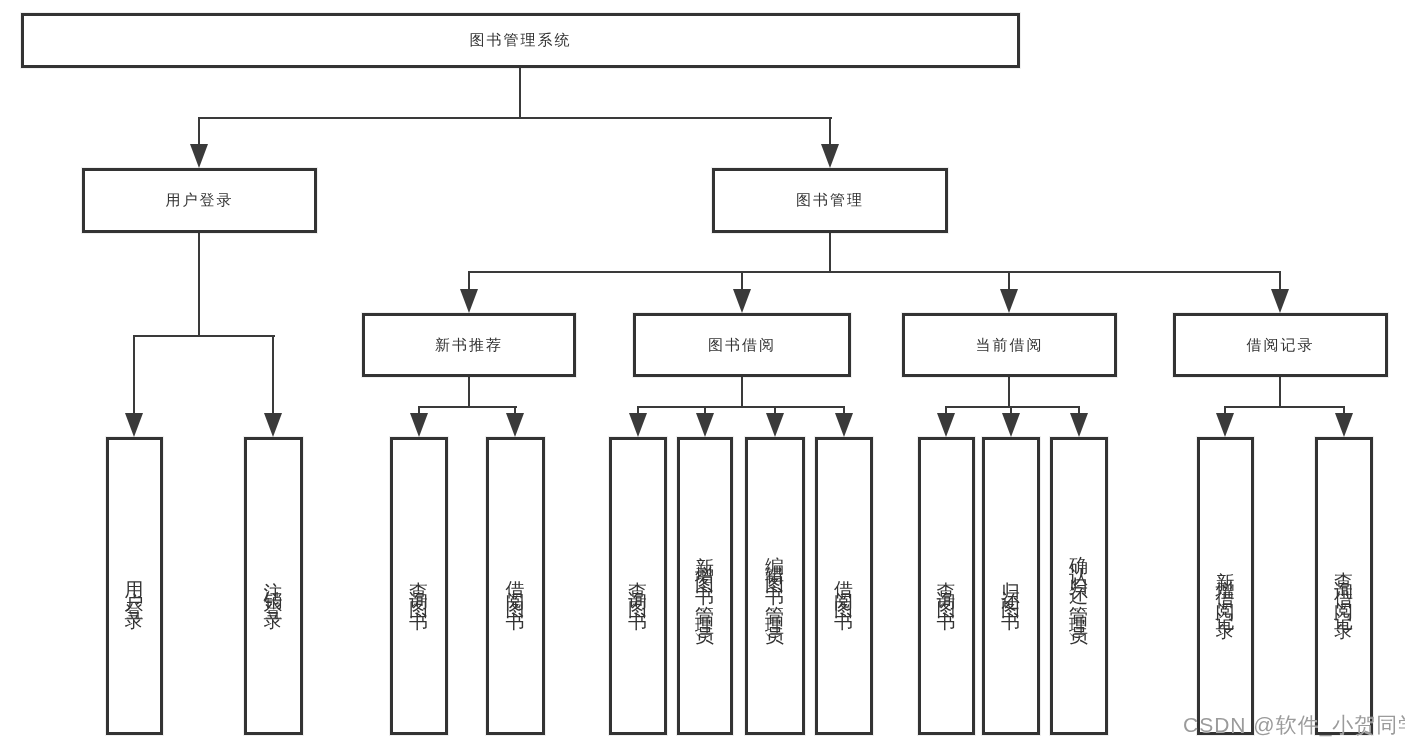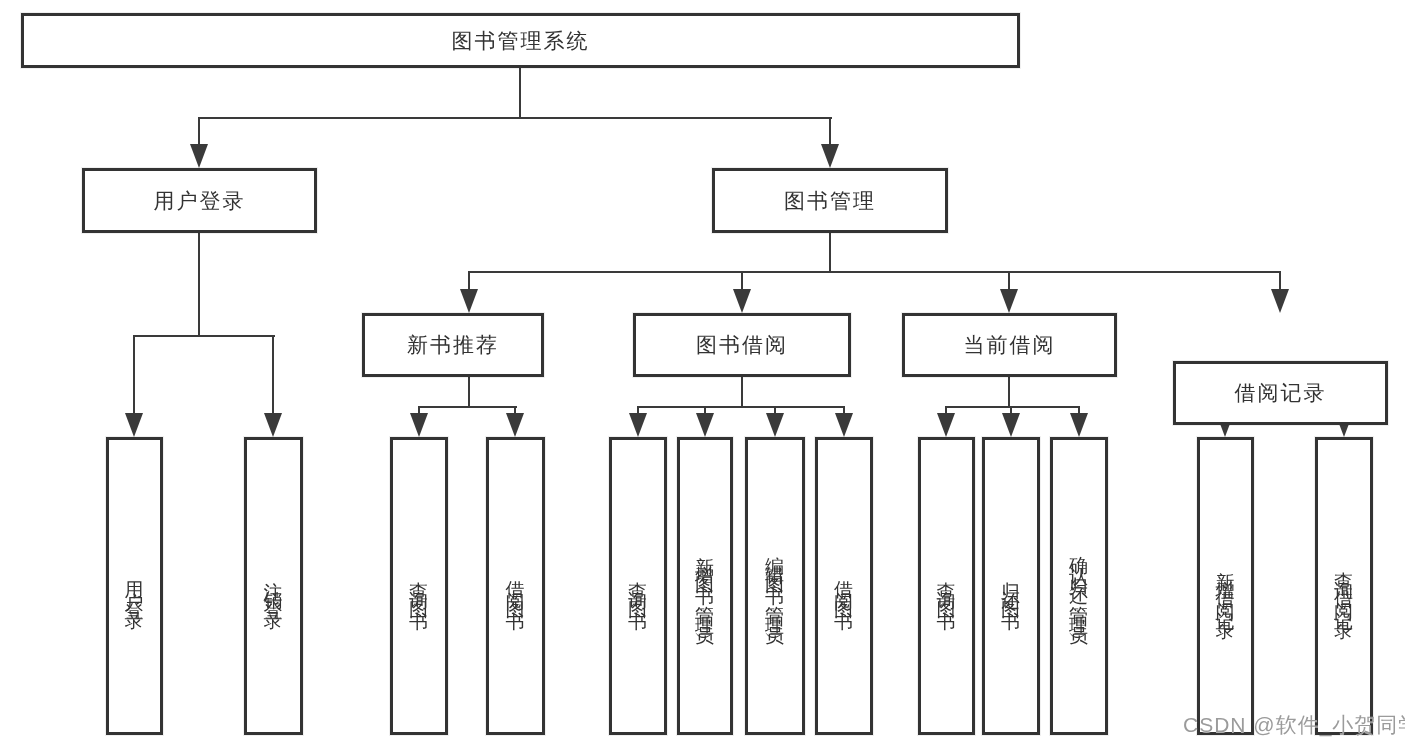--- a/index.html
+++ b/index.html
@@ -10,21 +10,21 @@
     font-family:"Liberation Sans","DejaVu Sans",sans-serif;
     overflow:hidden;
   }
   
   .node{
     position:absolute;
     box-sizing:border-box;
     border:3px solid #333333;
     background:#ffffff;
     display:flex;align-items:center;justify-content:center;
-    font-size:21px;letter-spacing:2px;color:#333333;
+    font-size:15px;letter-spacing:2px;color:#333333;
     box-shadow:0 0 0 1px rgba(0,0,0,0.06);
   }
   
   .leaf{
     position:absolute;top:437px;height:298px;
     box-sizing:border-box;
     border:3px solid #333333;
     background:#ffffff;
     display:flex;align-items:center;justify-content:center;
     box-shadow:0 0 0 1px rgba(0,0,0,0.06);
@@ -120,33 +120,33 @@
   </div>
 
   <div class="node" style="left:82px;top:168px;width:235px;height:65px;">
     <span>用户登录</span>
   </div>
 
   <div class="node" style="left:712px;top:168px;width:236px;height:65px;">
     <span>图书管理</span>
   </div>
 
-  <div class="node" style="left:362px;top:313px;width:182px;height:64px;">
+  <div class="node" style="left:362px;top:313px;width:214px;height:64px;">
     <span>新书推荐</span>
   </div>
 
   <div class="node" style="left:902px;top:313px;width:215px;height:64px;">
     <span>当前借阅</span>
   </div>
 
   <div class="node" style="left:633px;top:313px;width:218px;height:64px;">
     <span>图书借阅</span>
   </div>
 
-  <div class="node" style="left:1173px;top:313px;width:215px;height:64px;margin-top:48px;">
+  <div class="node" style="left:1173px;top:313px;width:215px;height:64px;">
     <span>借阅记录</span>
   </div>
 
   <div class="leaf" style="left:106px;width:57px;">
     <span>用户登录</span>
   </div>
   <div class="leaf" style="left:244px;width:59px;">
     <span>注销登录</span>
   </div>
 

